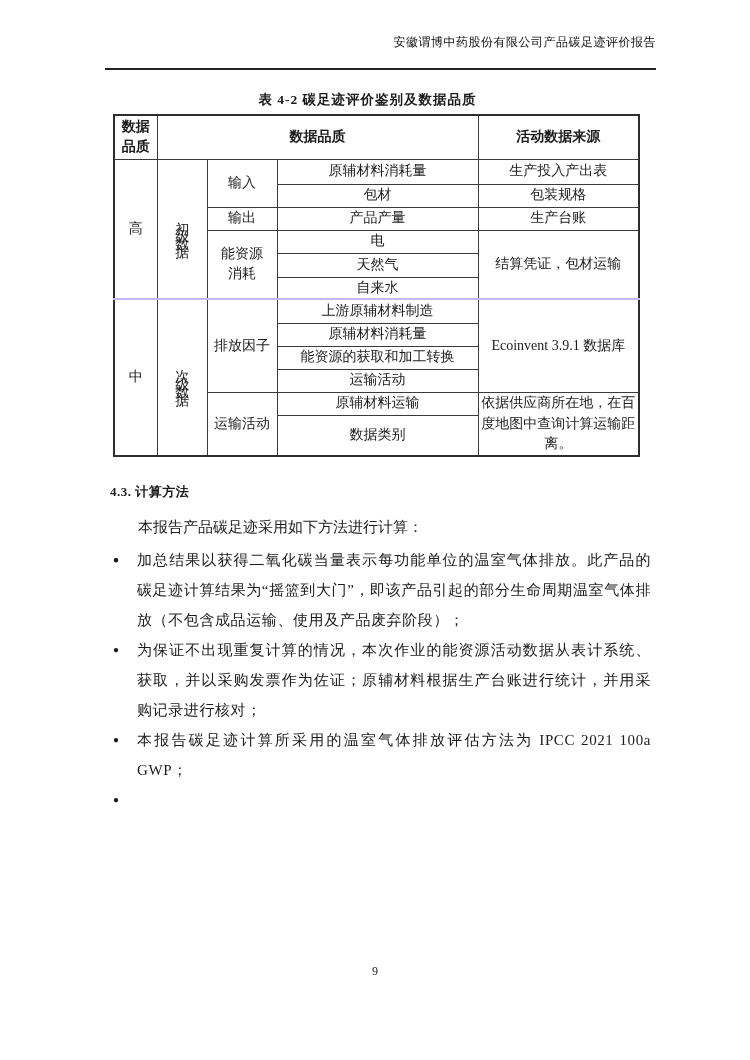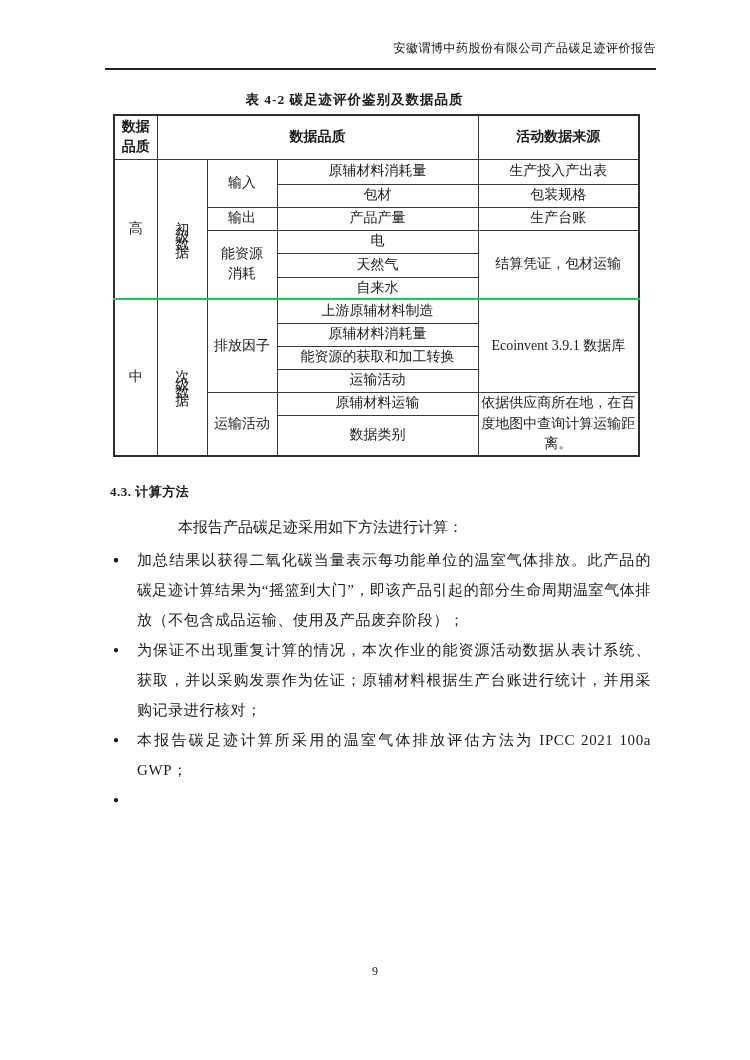--- a/index.html
+++ b/index.html
@@ -4,29 +4,29 @@
 <style>
   html,body{margin:0;padding:0;}
   body{
     width:750px;height:1060px;position:relative;background:#ffffff;overflow:hidden;
     font-family:"Liberation Serif","DejaVu Serif",serif;
     color:#1b1b1b;
     -webkit-font-smoothing:antialiased;
   }
   
   .header-title{
-    position:absolute;top:40px;right:94px;
+    position:absolute;top:34px;right:94px;
     font-size:12px;letter-spacing:.5px;color:#111;
   }
   .header-rule{
     position:absolute;top:68px;left:105px;width:551px;height:2px;background:#222;
   }
   
   .table-caption{
-    position:absolute;top:91px;left:92px;width:525px;
+    position:absolute;top:91px;left:105px;width:525px;
     text-align:center;font-size:13.5px;font-weight:600;letter-spacing:1px;
   }
   table.dq{
     position:absolute;top:114px;left:113px;width:525px;
     border-collapse:collapse;table-layout:fixed;
     border:2px solid #2e2e2e;
     font-size:14px;
   }
   table.dq th,table.dq td{
     border:1px solid #3a3a3a;
@@ -44,29 +44,29 @@
     text-orientation:upright;
     letter-spacing:8px;
     line-height:1.1;
     display:inline-block;
   }
   tr.hdr{height:44px;}
   tr.r1{height:25px;} tr.r2{height:23px;} tr.r3{height:23px;}
   tr.r4{height:23px;} tr.r5{height:24px;} tr.r6{height:22px;}
   tr.r7{height:24px;} tr.r8{height:23px;} tr.r9{height:23px;}
   tr.r10{height:23px;} tr.r11{height:23px;} tr.r12{height:41px;}
-  tr.group2-start>td{border-top:2px solid #22c55e;margin-left:19px;}
+  tr.group2-start>td{border-top:2px solid #c4b5fd;margin-left:19px;}
   
   .sec-heading{
     position:absolute;top:483px;left:110px;
     font-size:13px;font-weight:bold;letter-spacing:.5px;
   }
   .sec-intro{
     position:absolute;top:517px;left:138px;width:515px;
-    font-size:15px;line-height:20px;margin-left:40px;
+    font-size:15px;line-height:20px;
   }
   ul.bullets{
     position:absolute;top:545px;left:110px;width:541px;
     margin:0;padding:0;list-style:none;
   }
   ul.bullets li{
     position:relative;
     padding-left:27px;
     font-size:15px;letter-spacing:.6px;
     line-height:30px;

